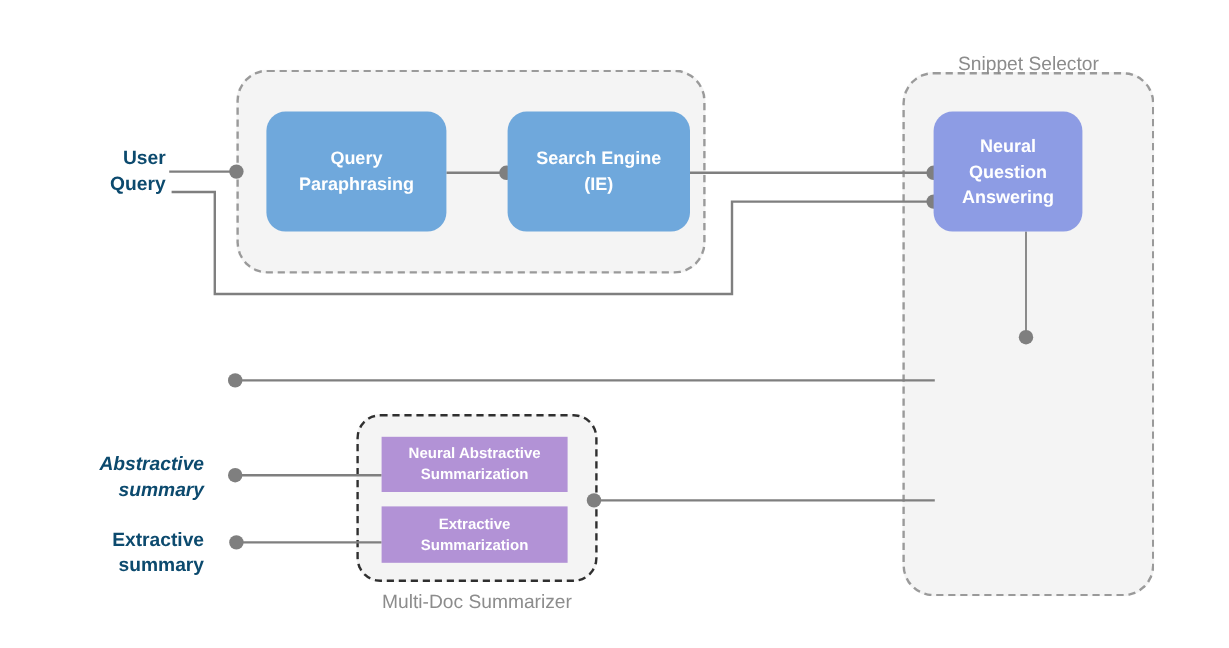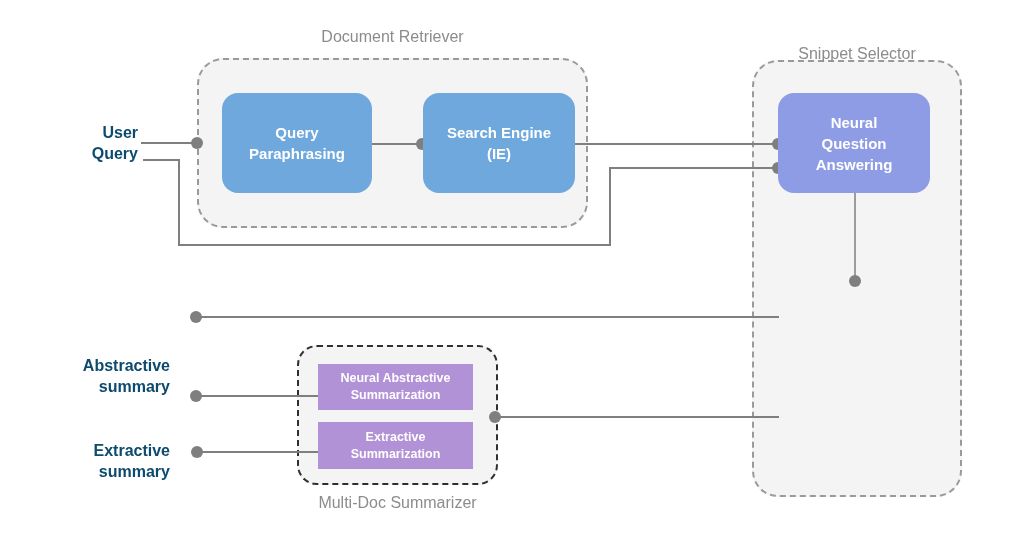--- a/index.html
+++ b/index.html
@@ -71,21 +71,20 @@
 </style>
 </head>
 <body>
 
 <div id="canvas">
 
   <div class="group" style="left:197px;top:58px;width:391px;height:170px;"></div>
   <div class="group" style="left:752px;top:60px;width:210px;height:437px;"></div>
   <div class="group dark" style="left:297px;top:345px;width:201px;height:140px;"></div>
 
-  <div class="group-title" style="left:197px;top:27px;width:391px;">Document Retriever</div>
   <div class="group-title" style="left:752px;top:44px;width:210px;">Snippet Selector</div>
   <div class="group-title" style="left:297px;top:493px;width:201px;">Multi-Doc Summarizer</div>
 
   <svg class="wires" width="1024" height="540" viewBox="0 0 1024 540">
 
     <line x1="141" y1="143" x2="197" y2="143"></line>
     <circle cx="197" cy="143" r="6"></circle>
 
     <polyline points="143,160 179,160 179,245 610,245 610,168 778,168"></polyline>
     <circle cx="778" cy="168" r="6"></circle>
@@ -109,28 +108,28 @@
     <circle cx="197" cy="452" r="6"></circle>
 
     <line x1="495" y1="417" x2="779" y2="417"></line>
     <circle cx="495" cy="417" r="6"></circle>
   </svg>
 
   <div class="node blue" style="left:222px;top:93px;width:150px;height:100px;">Query
 Paraphrasing</div>
   <div class="node blue" style="left:423px;top:93px;width:152px;height:100px;">Search Engine
 (IE)</div>
-  <div class="node periwinkle" style="left:778px;top:93px;width:152px;height:100px;">Neural
+  <div class="node periwinkle" style="left:778px;top:93px;width:124px;height:100px;">Neural
 Question
 Answering</div>
   <div class="node purple" style="left:318px;top:364px;width:155px;height:46px;">Neural Abstractive
 Summarization</div>
   <div class="node purple" style="left:318px;top:422px;width:155px;height:47px;">Extractive
 Summarization</div>
 
   <div class="side-label" style="left:20px;top:122px;width:118px;">User
 Query</div>
-  <div class="side-label" style="left:10px;top:355px;width:160px;">Abstractive
+  <div class="side-label" style="left:10px;top:377px;width:160px;font-style:italic;">Abstractive
 summary</div>
   <div class="side-label" style="left:10px;top:440px;width:160px;">Extractive
 summary</div>
 
 </div>
 
 </body></html>

